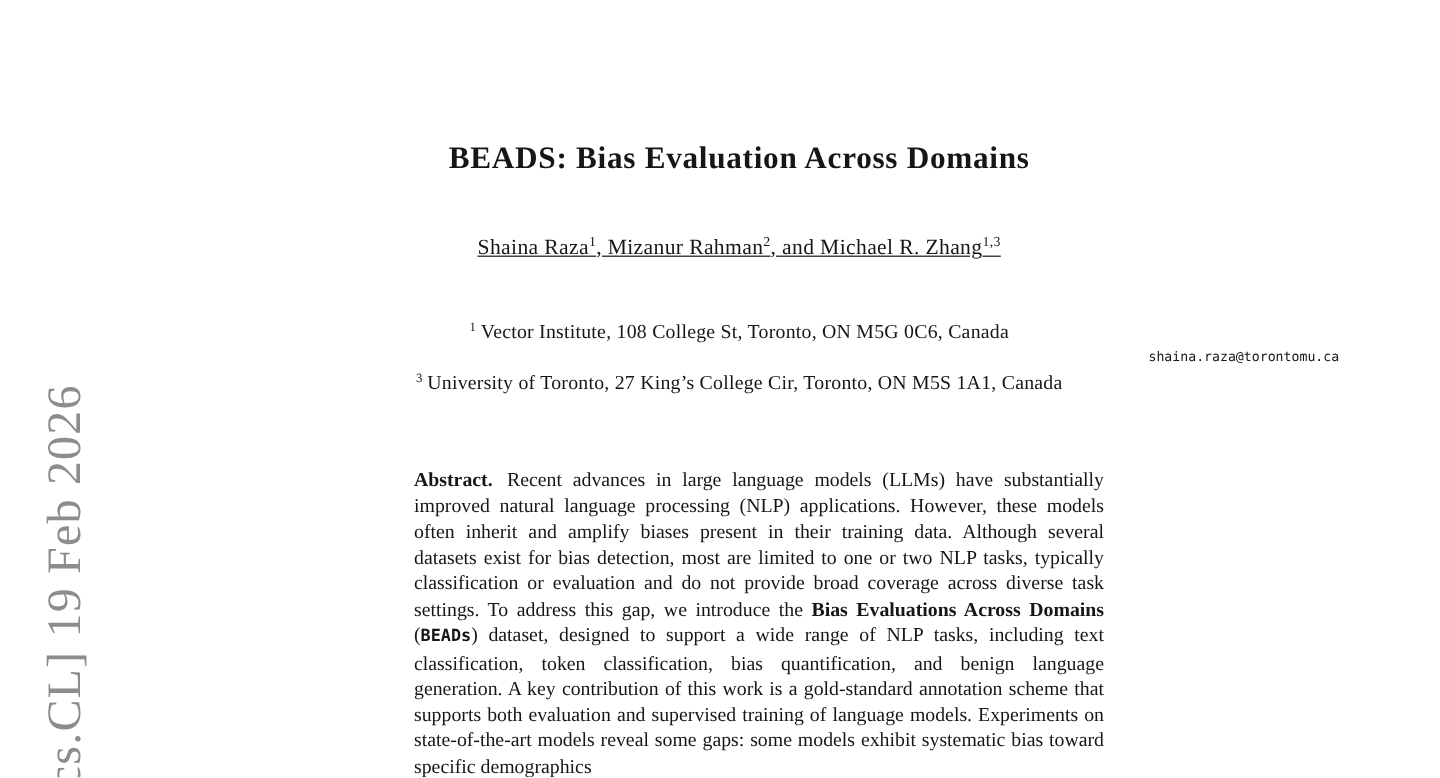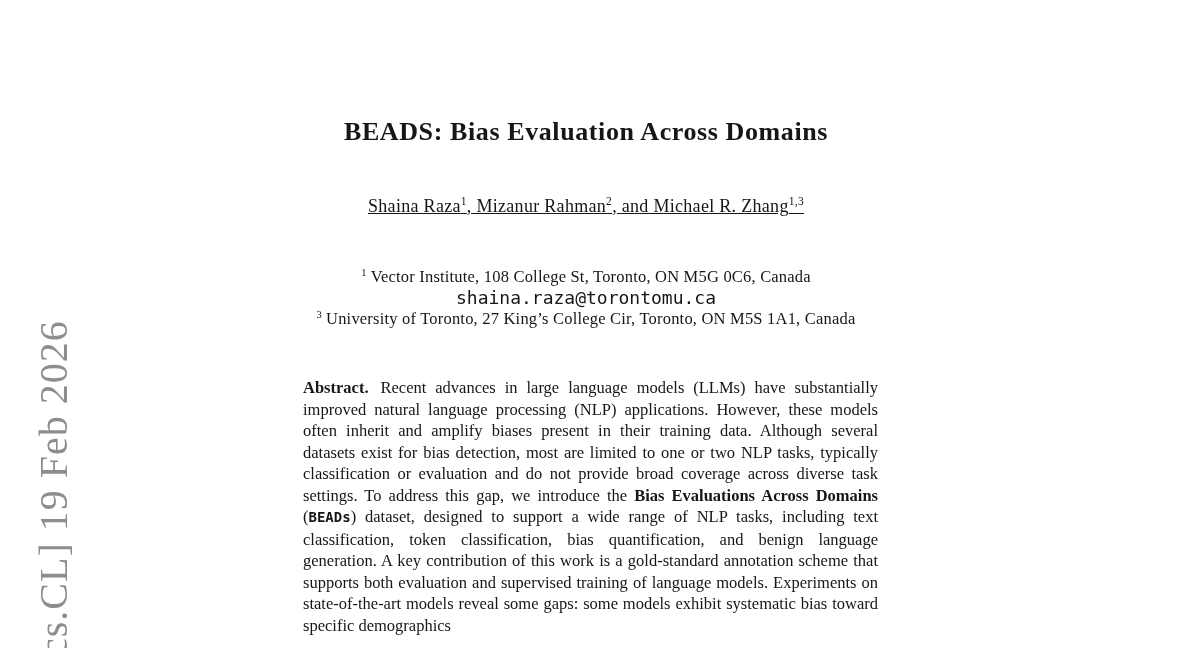--- a/index.html
+++ b/index.html
@@ -26,21 +26,21 @@
     transform-origin: 0 0;
     white-space: nowrap;
     font-family: "Liberation Serif", serif;
     font-size: 40px;
     letter-spacing: 1px;
     color: #8d8d8d;
   }
 
   .content {
     position: absolute;
-    left: 86px;
+    left: 116px;
     top: 0;
     width: 1000px;
     height: 488px;
     text-align: center;
   }
 
   .title {
     position: absolute;
     top: 116px;
     left: 0;
@@ -74,30 +74,31 @@
     width: 100%;
     font-size: 16.5px;
     line-height: 21px;
     letter-spacing: 0.2px;
     margin-top: 29px;
   }
   .affil-line sup { margin-right: 4px; }
 
   .email {
     font-family: "DejaVu Sans Mono", monospace;
-    font-size: 18px;
+    font-size: 11px;
     letter-spacing: 0px;
+    text-align: right;
   }
 
   .abstract {
     position: absolute;
     left: 217px;   
     top: 377px;
     width: 575px;
-    margin: 0;
+    margin: 12px;
     font-size: 16.5px;
     line-height: 21.5px;
     text-align: justify;
   }
   .abs-label {
     font-weight: bold;
     padding-right: 3px;
   }
   .bold { font-weight: bold; }
   .acronym {

